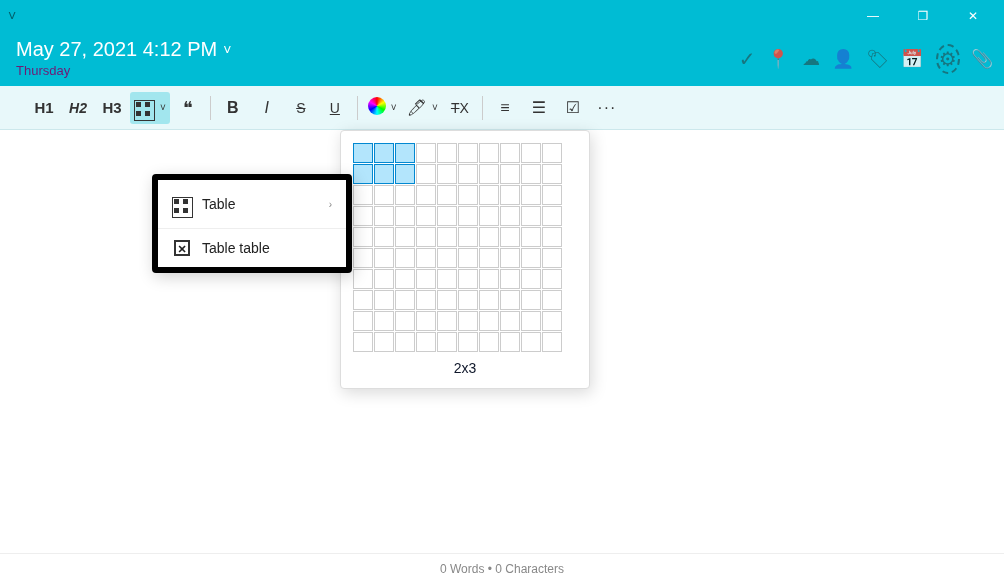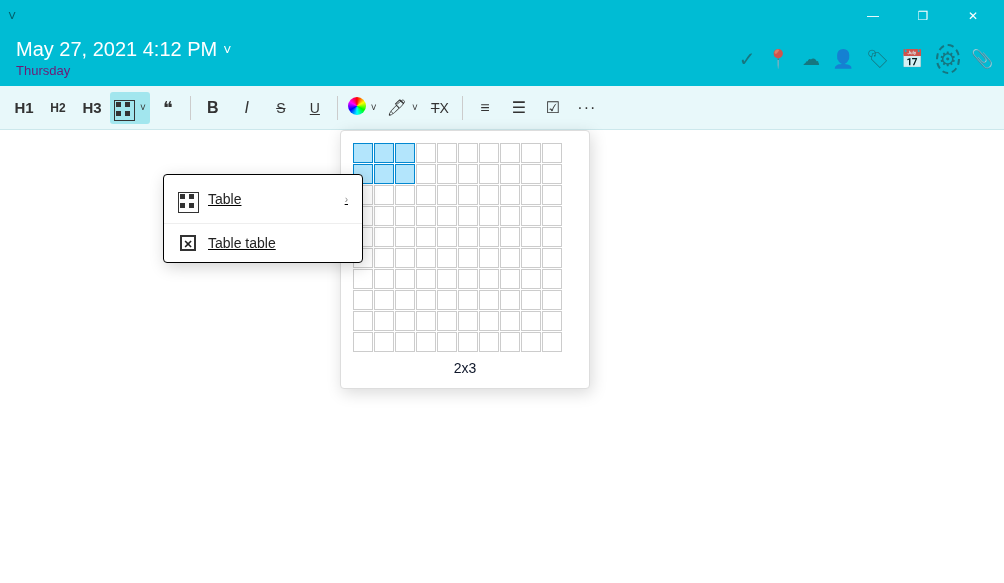--- a/index.html
+++ b/index.html
@@ -122,22 +122,22 @@
     .toolbar-separator {
       width: 1px;
       height: 24px;
       background: #ccc;
       margin: 0 4px;
     }
     .toolbar-btn .chevron {
       font-size: 10px;
       margin-left: 2px;
     }
-    .h1-btn { font-weight: 700; font-size: 15px; }
-    .h2-btn { font-weight: 700; font-size: 12px; }
+    .h1-btn { font-weight: 700; font-size: 15px; margin-left: 20px; }
+    .h2-btn { font-weight: 700; font-size: 14px; font-style: italic; }
     .h3-btn { font-weight: 700; font-size: 15px; }
     .bold-btn { font-weight: 900; font-size: 16px; }
     .italic-btn { font-style: italic; font-size: 16px; }
     .strike-btn { text-decoration: line-through; font-size: 14px; }
     .underline-btn { text-decoration: underline; font-size: 14px; }
 
     
     .color-wheel {
       width: 18px;
       height: 18px;
@@ -202,29 +202,28 @@
       text-align: center;
       margin-top: 8px;
       font-size: 14px;
       color: #0f172a;
     }
 
     
     .dropdown-menu {
       position: absolute;
       top: 44px;
-      left: 163px;
+      left: 152px;
       z-index: 200;
       background: #fff;
-      border: 1px solid #000000;
+      border: 6px solid #000000;
       border-radius: 4px;
       box-shadow: 2px 4px 16px rgba(0,0,0,0.18);
       min-width: 200px;
       overflow: visible;
-      text-decoration: underline;
     }
 
     .dropdown-item {
       display: flex;
       align-items: center;
       padding: 10px 14px;
       cursor: pointer;
       font-size: 14px;
       color: #222;
       gap: 10px;
@@ -504,14 +503,17 @@
           <div class="grid-cell"></div>
           <div class="grid-cell"></div>
           <div class="grid-cell"></div>
           <div class="grid-cell"></div>
         </div>
       <div class="grid-label">2x3</div>
     </div>
 
   </div>
 
+  <div class="status-bar">
+    <span class="status-text">0 Words • 0 Characters</span>
+  </div>
 
 </div>
 
 </body></html>

